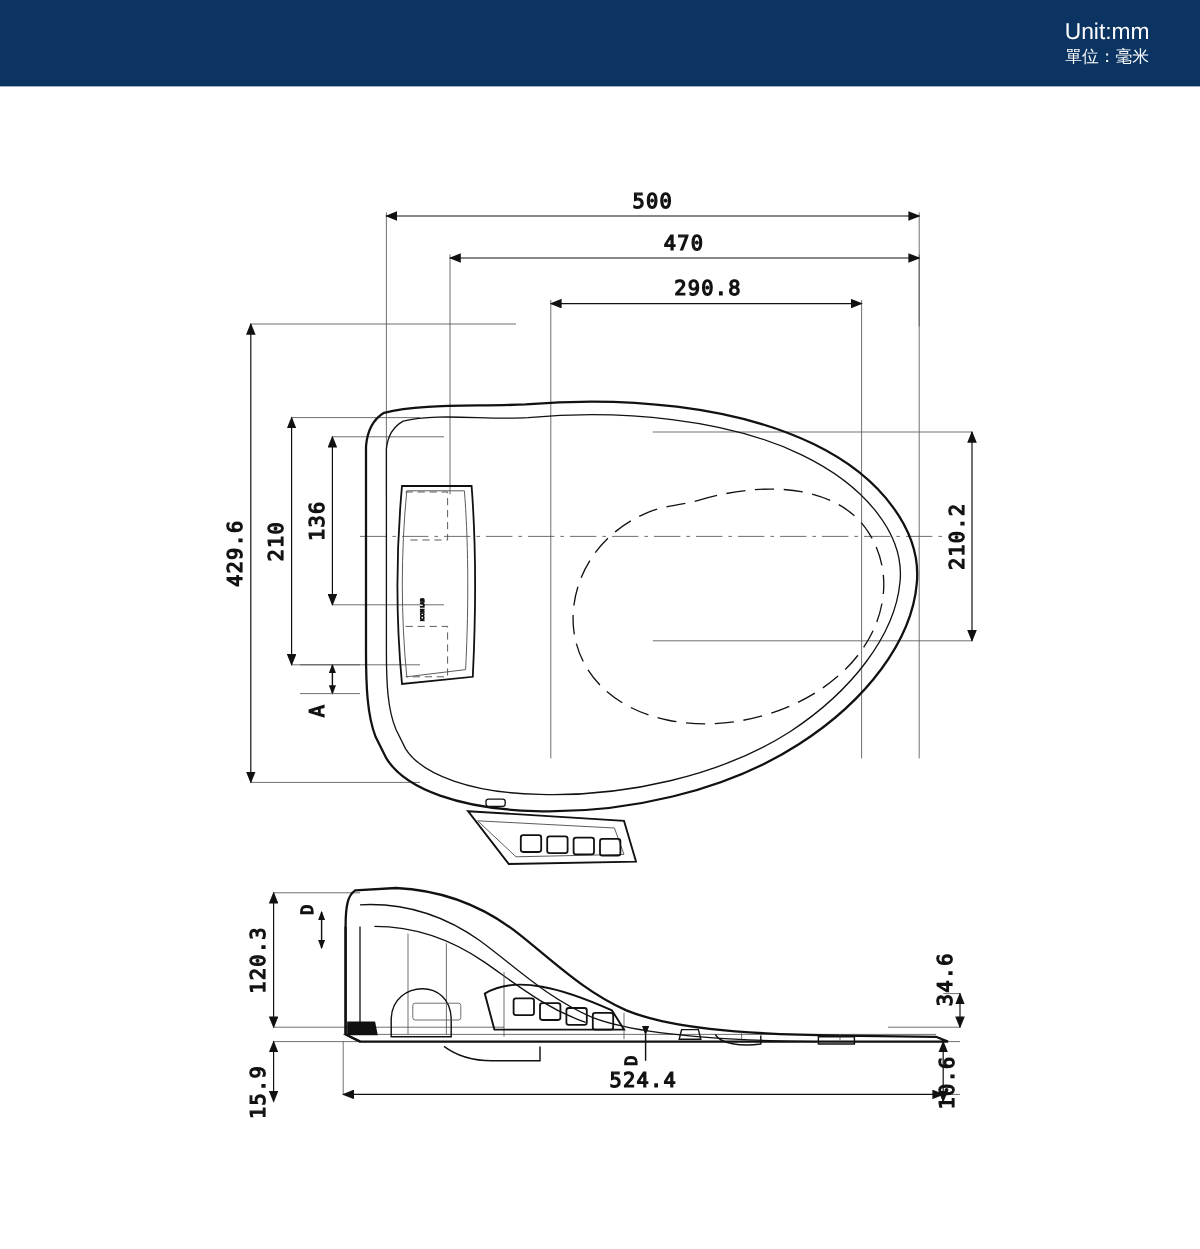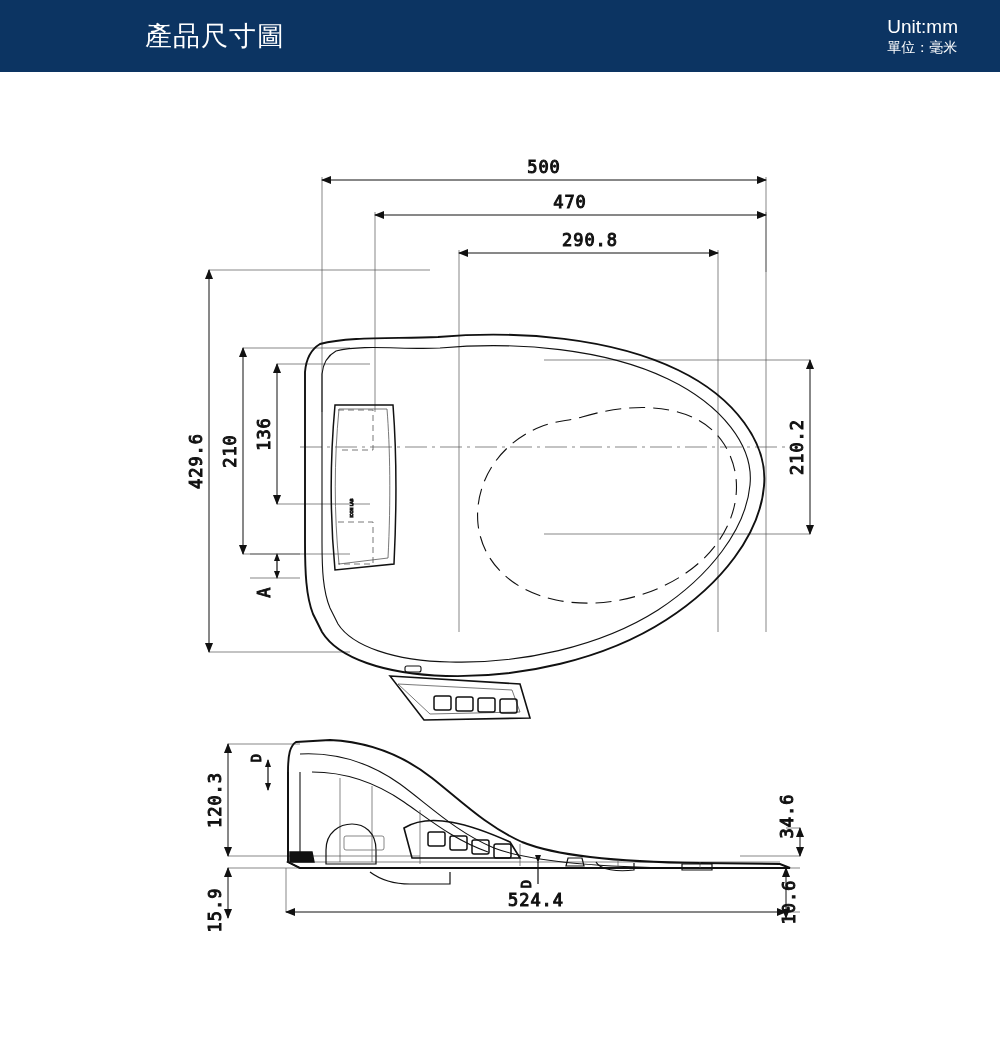--- a/index.html
+++ b/index.html
@@ -32,20 +32,21 @@
     font-size: 27px;
     letter-spacing: 1px;
     white-space: nowrap;
     font-family: "DejaVu Sans", sans-serif;
   }
   #unit-block {
     position: absolute;
     right: 42px;
     top: 50%;
     transform: translateY(-50%);
+    text-align: center;
     line-height: 1.25;
     white-space: nowrap;
   }
   #unit-en { font-size: 19px; font-family: "Liberation Sans", sans-serif; }
   #unit-zh { font-size: 14px; font-family: "DejaVu Sans", sans-serif; }
 
   
   #drawing-area {
     position: absolute;
     left: 0; top: 72px;
@@ -68,21 +69,20 @@
   .panel-micro {
     font-family: "DejaVu Sans", sans-serif;
     font-size: 4px;
     fill: #111111;
   }
 </style>
 </head>
 <body>
 
 <div id="header-bar">
-  <div id="page-title">產品尺寸圖</div>
   <div id="unit-block">
     <div id="unit-en">Unit:mm</div>
     <div id="unit-zh">單位：毫米</div>
   </div>
 </div>
 
 <div id="drawing-area">
 <svg width="1000" height="969" viewBox="0 0 1000 969" xmlns="http://www.w3.org/2000/svg">
 
   <defs>

